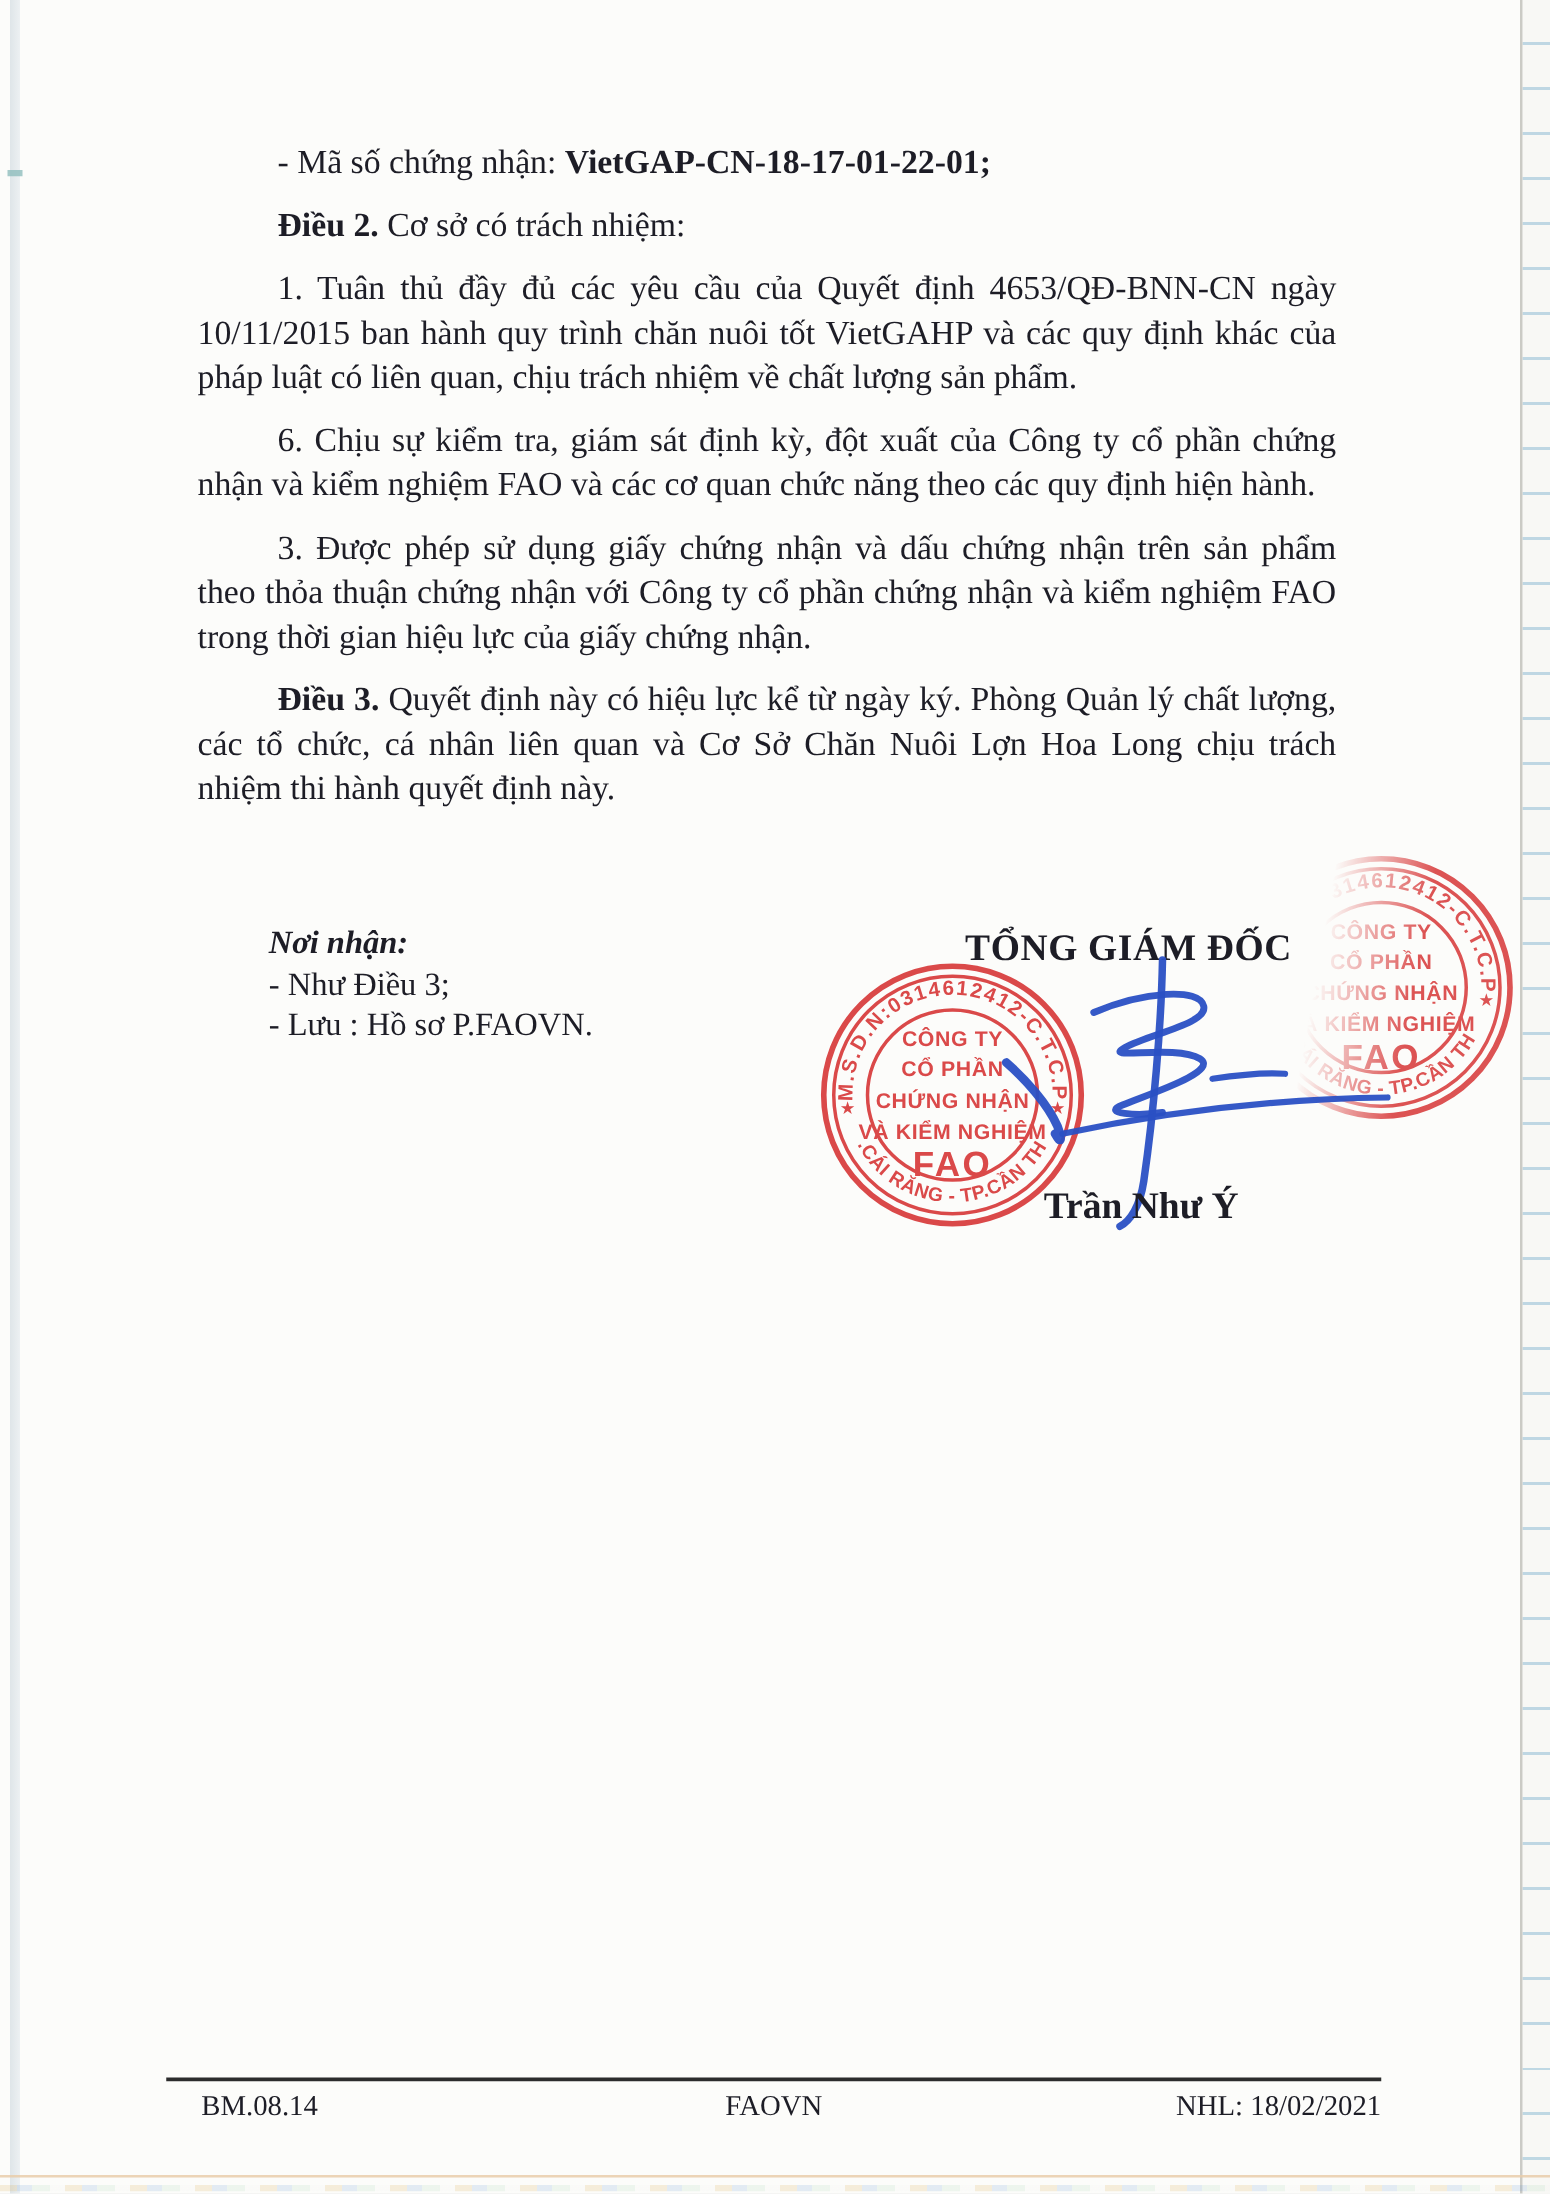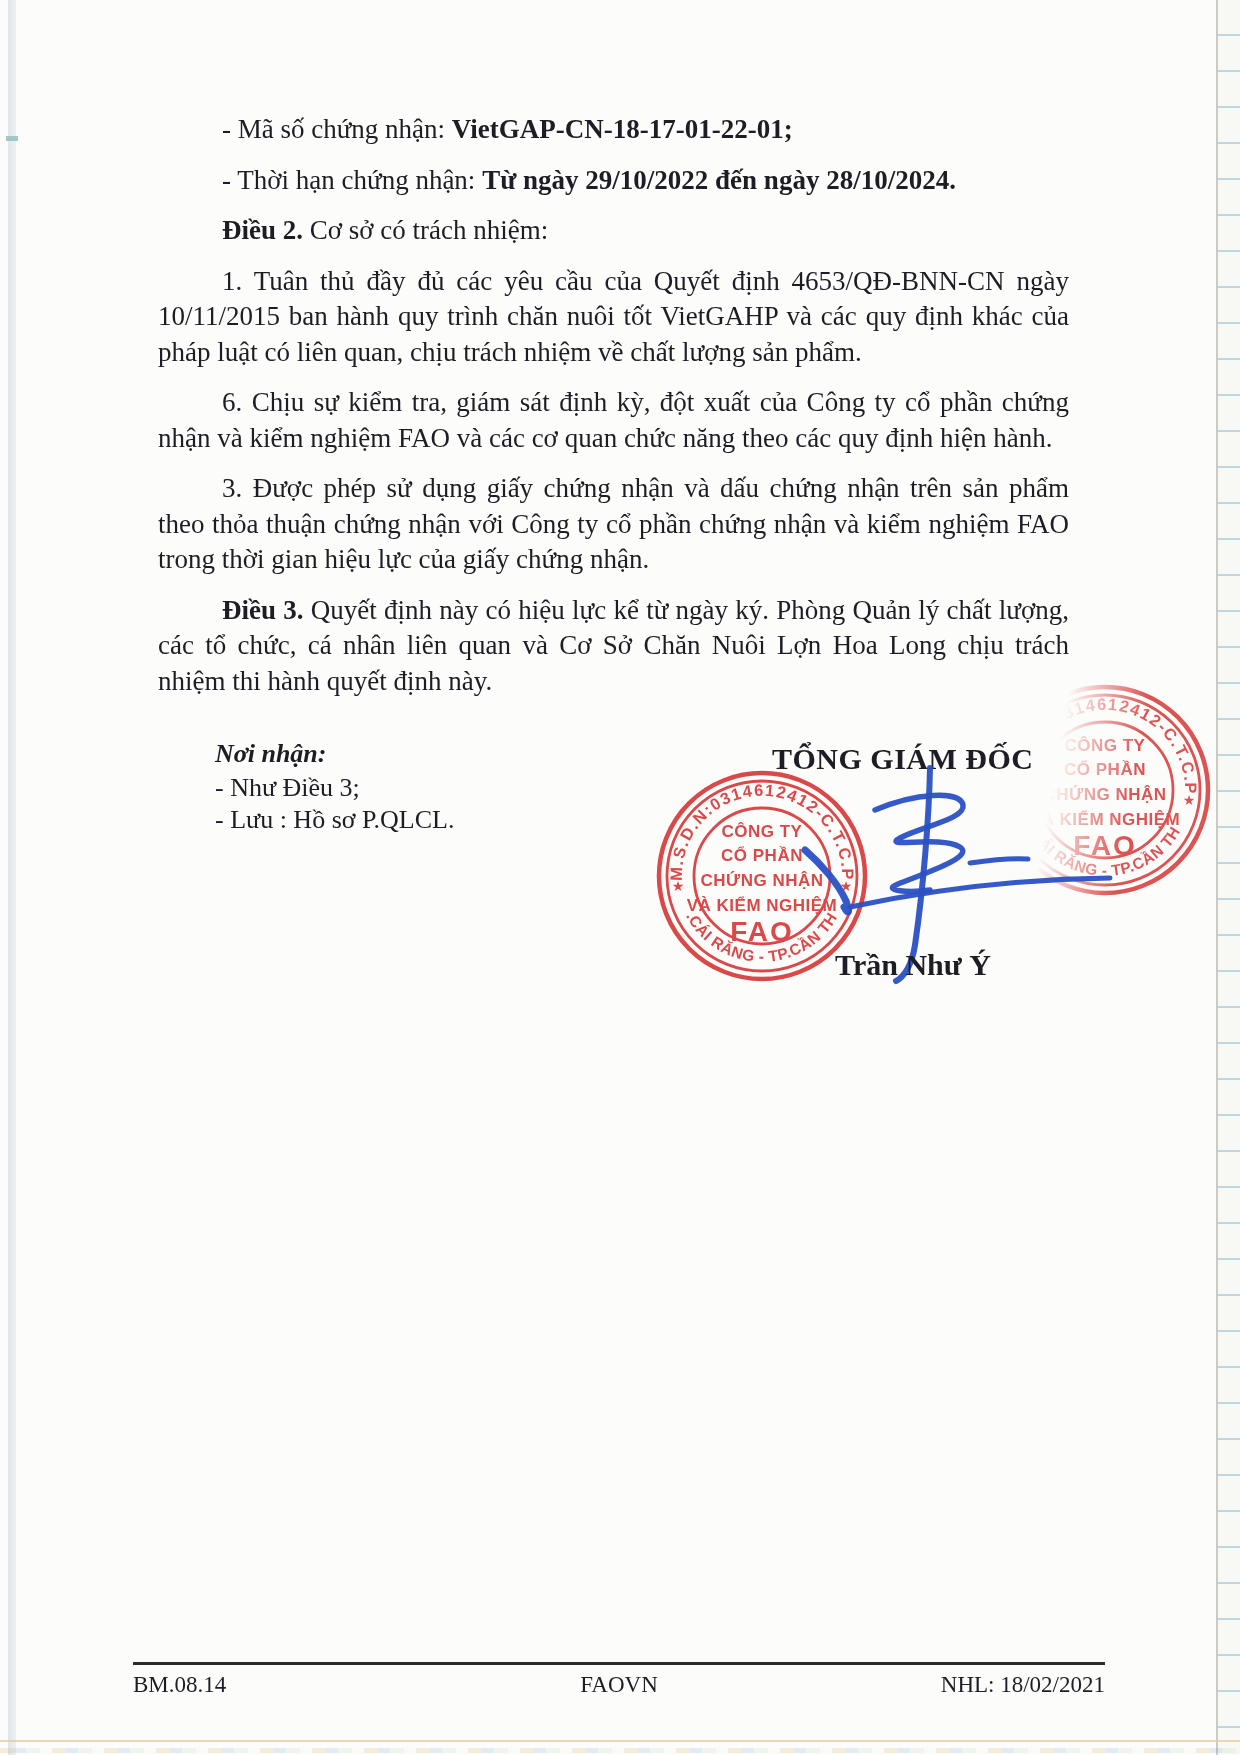--- a/index.html
+++ b/index.html
@@ -44,50 +44,49 @@
   .ctr{text-anchor:middle;font-size:17px;letter-spacing:.5px;}
   .ctr-fao{text-anchor:middle;font-size:28px;letter-spacing:2px;}
   .star{font-size:14px;text-anchor:middle;}
   .signature-svg{position:absolute;left:780px;top:735px;width:340px;height:290px;}
   .signature-svg path{fill:none;stroke:#2a50c4;stroke-linecap:round;stroke-linejoin:round;opacity:.95;}
   
   .footer-rule{position:absolute;left:133px;top:1662px;width:972px;height:2.5px;background:#2c2c2c;}
   .footer-row{position:absolute;left:133px;top:1672px;width:972px;display:flex;
     justify-content:space-between;align-items:baseline;font-size:23px;}
   .footer-row .c{position:absolute;left:0;width:100%;text-align:center;}
-  .footer-row .l,.footer-row .r{position:relative;z-index:1;background:transparent;}
+  .footer-row .l,.footer-row .r{position:relative;z-index:1;background:transparent;margin-left:28px;}
 </style>
 </head>
 <body>
 
 <div class="page">
 
   <div class="edge-left"></div>
   <div class="edge-left-tick"></div>
   <div class="edge-right"></div>
   <div class="bottom-line"></div>
   <div class="bottom-band"></div>
 
   <div class="content">
     <div class="cert-line"><span>- Mã số chứng nhận: </span><span class="b">VietGAP-CN-18-17-01-22-01;</span></div>
-    <div class="cert-line"><span>- Thời hạn chứng nhận: </span><span class="b">Từ ngày 29/10/2022 đến ngày 28/10/2024.</span></div>
 
     <p><span class="b">Điều 2.</span><span> Cơ sở có trách nhiệm:</span></p>
 
     <p>1. Tuân thủ đầy đủ các yêu cầu của Quyết định 4653/QĐ-BNN-CN ngày 10/11/2015 ban hành quy trình chăn nuôi tốt VietGAHP và các quy định khác của pháp luật có liên quan, chịu trách nhiệm về chất lượng sản phẩm.</p>
     <p>6. Chịu sự kiểm tra, giám sát định kỳ, đột xuất của Công ty cổ phần chứng nhận và kiểm nghiệm FAO và các cơ quan chức năng theo các quy định hiện hành.</p>
     <p>3. Được phép sử dụng giấy chứng nhận và dấu chứng nhận trên sản phẩm theo thỏa thuận chứng nhận với Công ty cổ phần chứng nhận và kiểm nghiệm FAO trong thời gian hiệu lực của giấy chứng nhận.</p>
 
     <p><span class="b">Điều 3.</span><span> Quyết định này có hiệu lực kể từ ngày ký. Phòng Quản lý chất lượng, các tổ chức, cá nhân liên quan và Cơ Sở Chăn Nuôi Lợn Hoa Long chịu trách nhiệm thi hành quyết định này.</span></p>
   </div>
 
   <div class="recipients">
     <div class="title">Nơi nhận:</div>
     <div>- Như Điều 3;</div>
-    <div>- Lưu : Hồ sơ P.QLCL.</div>
+    <div>- Lưu : Hồ sơ P.FAOVN.</div>
   </div>
 
   <div class="sig-title">TỔNG GIÁM ĐỐC</div>
 
   <svg class="stamp stamp-1" viewBox="0 0 230 230">
     <circle class="ring" cx="115" cy="115" r="103" stroke-width="4.5"></circle>
     <circle class="ring" cx="115" cy="115" r="95" stroke-width="2.8"></circle>
     <circle class="ring" cx="115" cy="115" r="68" stroke-width="2.8"></circle>
     <defs>
       <path id="arcTop1" d="M 37.1 133 A 80 80 0 1 1 192.9 133"></path>

